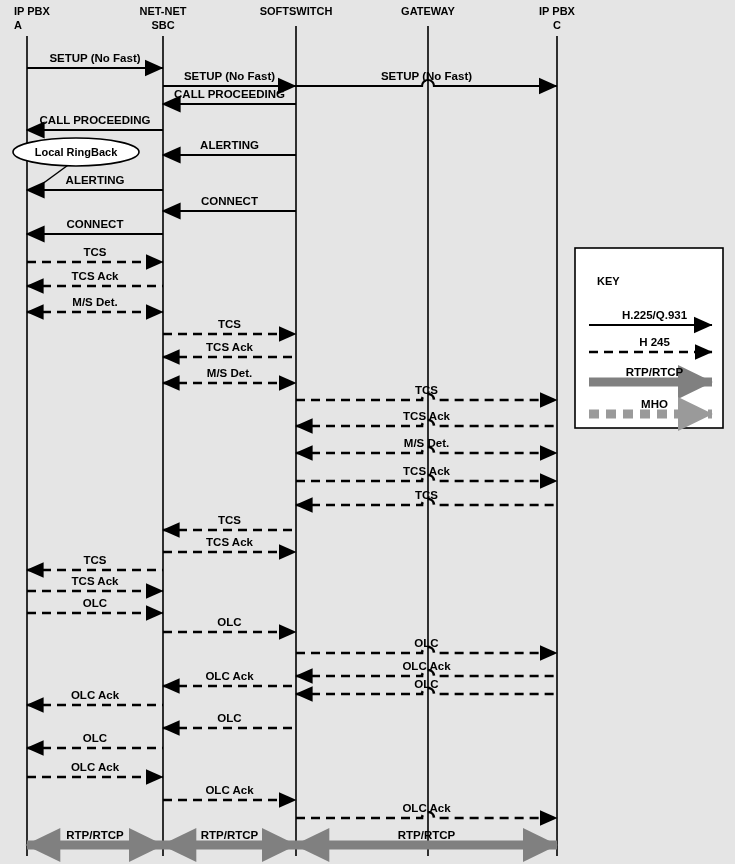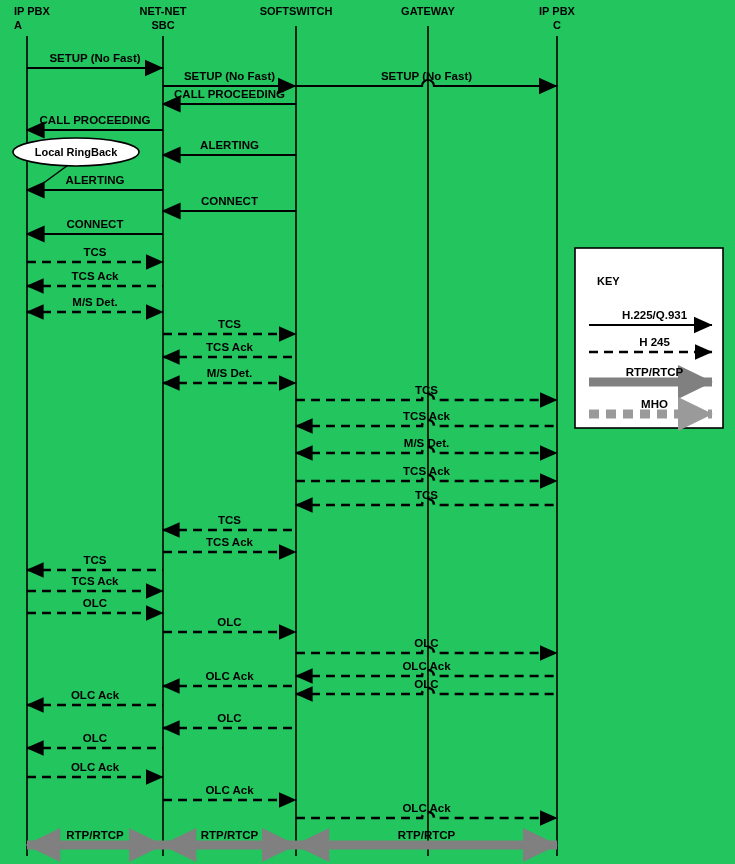--- a/index.html
+++ b/index.html
@@ -11,21 +11,21 @@
   body {
     font-family: "Liberation Sans", sans-serif;
     width: 735px;
     height: 864px;
     overflow: hidden;
   }
   #diagram-root {
     position: relative;
     width: 735px;
     height: 864px;
-    background: #22c55e;
+    background: #e5e5e5;
   }
   svg.flow {
     position: absolute;
     left: 0;
     top: 0;
     width: 735px;
     height: 864px;
     display: block;
   }
   text {

